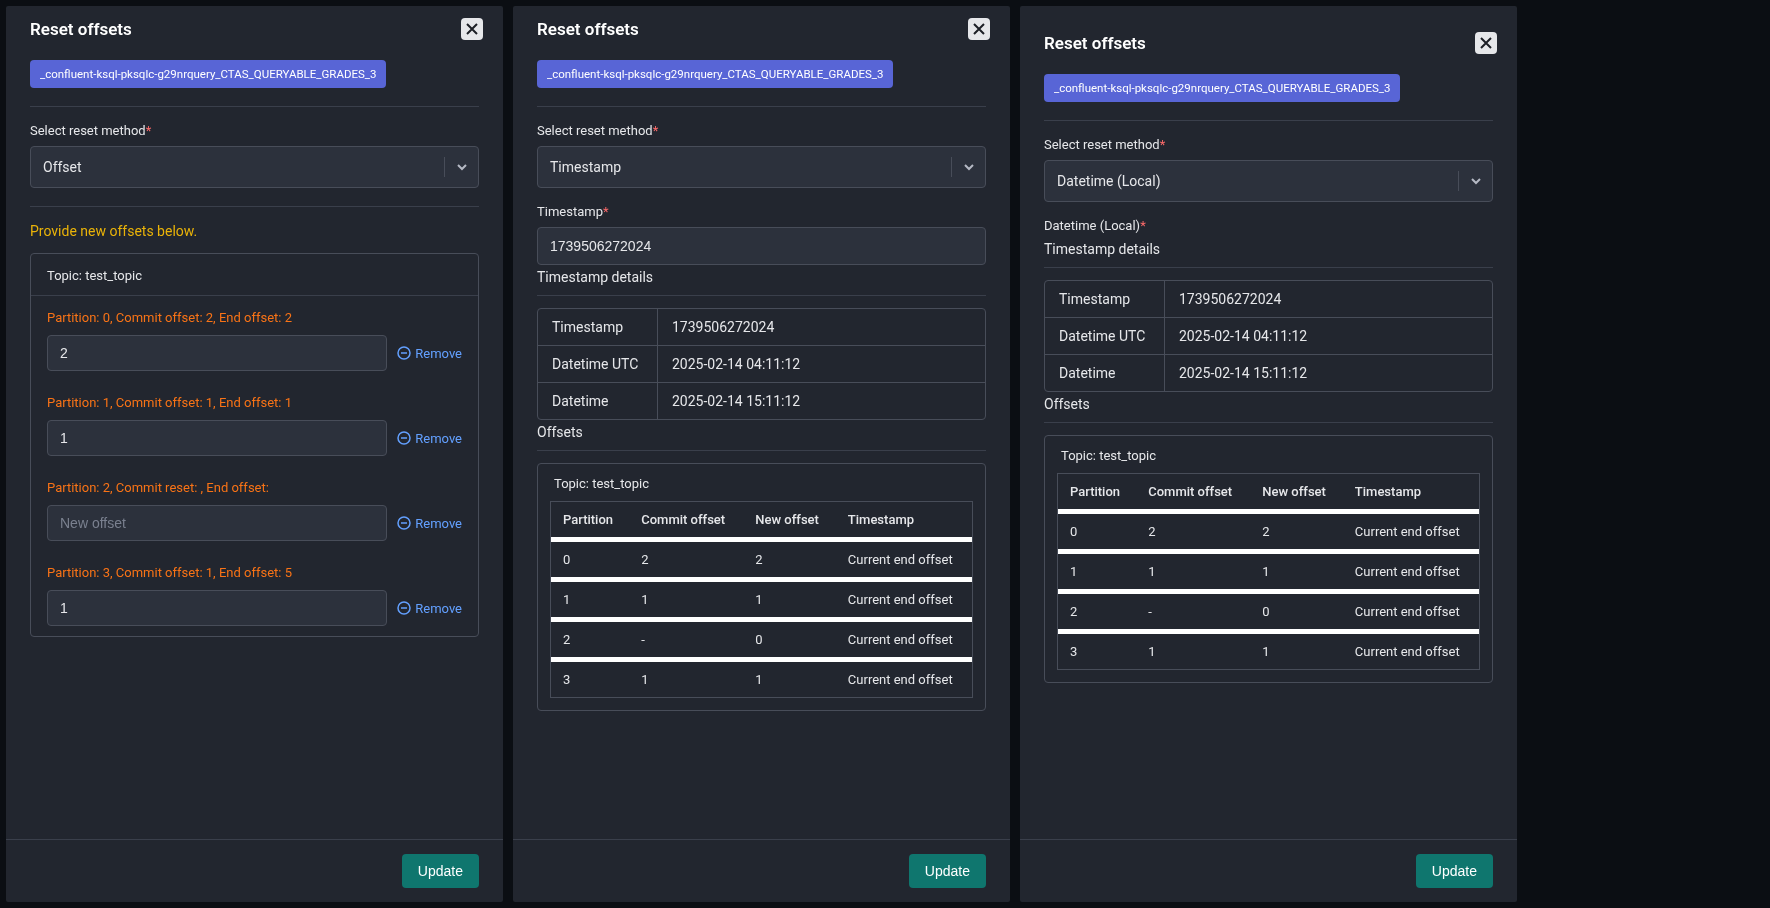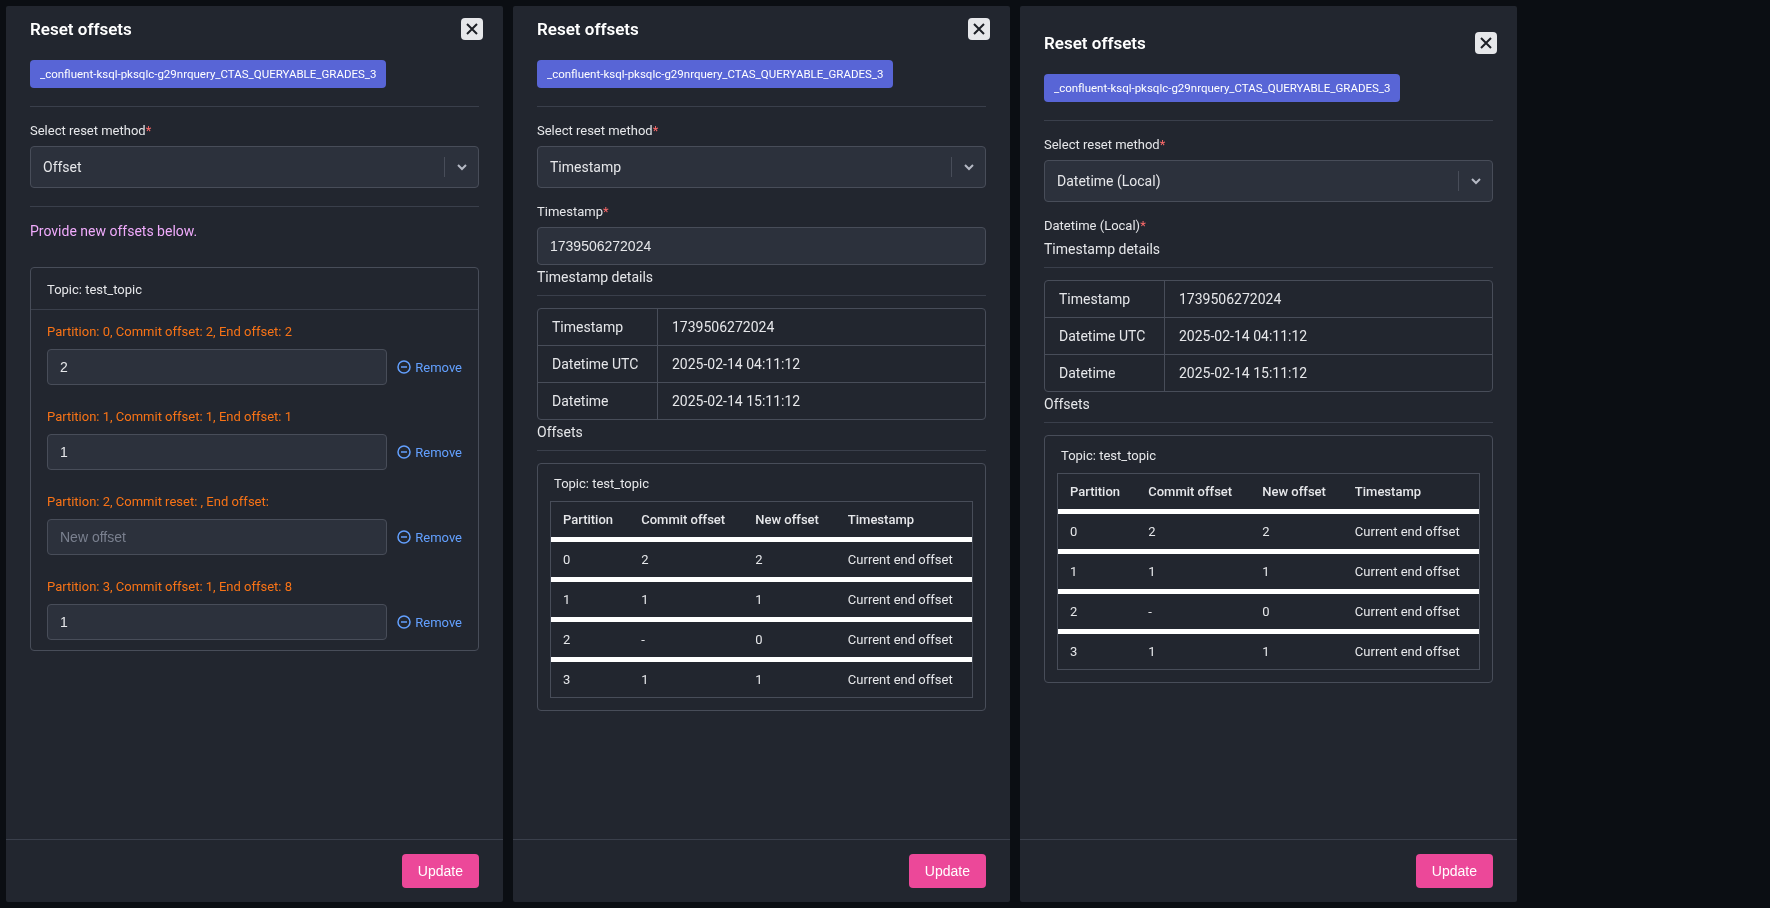--- a/index.html
+++ b/index.html
@@ -65,21 +65,21 @@
     gap: 36px;
   }
   .select-chev {
     width: 26px; height: 20px;
     border-left: 1px solid #484d59;
     display: flex; align-items: center; justify-content: center;
     margin-right: -4px;
     padding-left: 8px;
   }
   .select-chev svg { width: 12px; height: 12px; stroke: #b5b9c4; stroke-width: 2; fill: none; }
-  .helper { font-size: 14px; color: #f0abfc; margin-top: 22px; margin-bottom: 28px; }
+  .helper { font-size: 14px; color: #eab308; margin-top: 22px; margin-bottom: 14px; }
   .box {
     border: 1px solid #484d59;
     border-radius: 4px;
     padding: 0;
   }
   .box-header {
     padding: 14px 16px 12px 16px;
     font-size: 13px;
     color: #e6e7ea;
     border-bottom: 1px solid #3a3f4b;
@@ -106,21 +106,21 @@
     gap: 4px;
   }
   .remove-link svg { width: 14px; height: 14px; stroke: #63a0ff; stroke-width: 1.5; fill: none; }
   .footer {
     border-top: 1px solid #3a3f4b;
     padding: 14px 24px;
     display: flex;
     justify-content: flex-end;
   }
   .btn-primary {
-    background: #ec4899;
+    background: #0f766e;
     color: #fff;
     border: none;
     border-radius: 4px;
     padding: 9px 16px;
     font-size: 14px;
     cursor: pointer;
   }
   .section-title { font-size: 14px; color: #e6e7ea; margin-top: 4px; margin-bottom: 10px; }
   .ts-table {
     border: 1px solid #484d59;
@@ -228,21 +228,21 @@
       <span class="remove-link">
         <svg>
                   <circle cx="7" cy="7" r="6"></circle>
                   <path d="M4 7 H10"></path>
                 </svg>
         <span>Remove</span>
       </span>
     </div>
           </div>
           <div class="part-block">
-    <div class="part-label">Partition: 3, Commit offset: 1, End offset: 8</div>
+    <div class="part-label">Partition: 3, Commit offset: 1, End offset: 5</div>
     <div class="part-row">
       <input class="text-input" value="1" placeholder="New offset" style="">
       <span class="remove-link">
         <svg>
                   <circle cx="7" cy="7" r="6"></circle>
                   <path d="M4 7 H10"></path>
                 </svg>
         <span>Remove</span>
       </span>
     </div>

